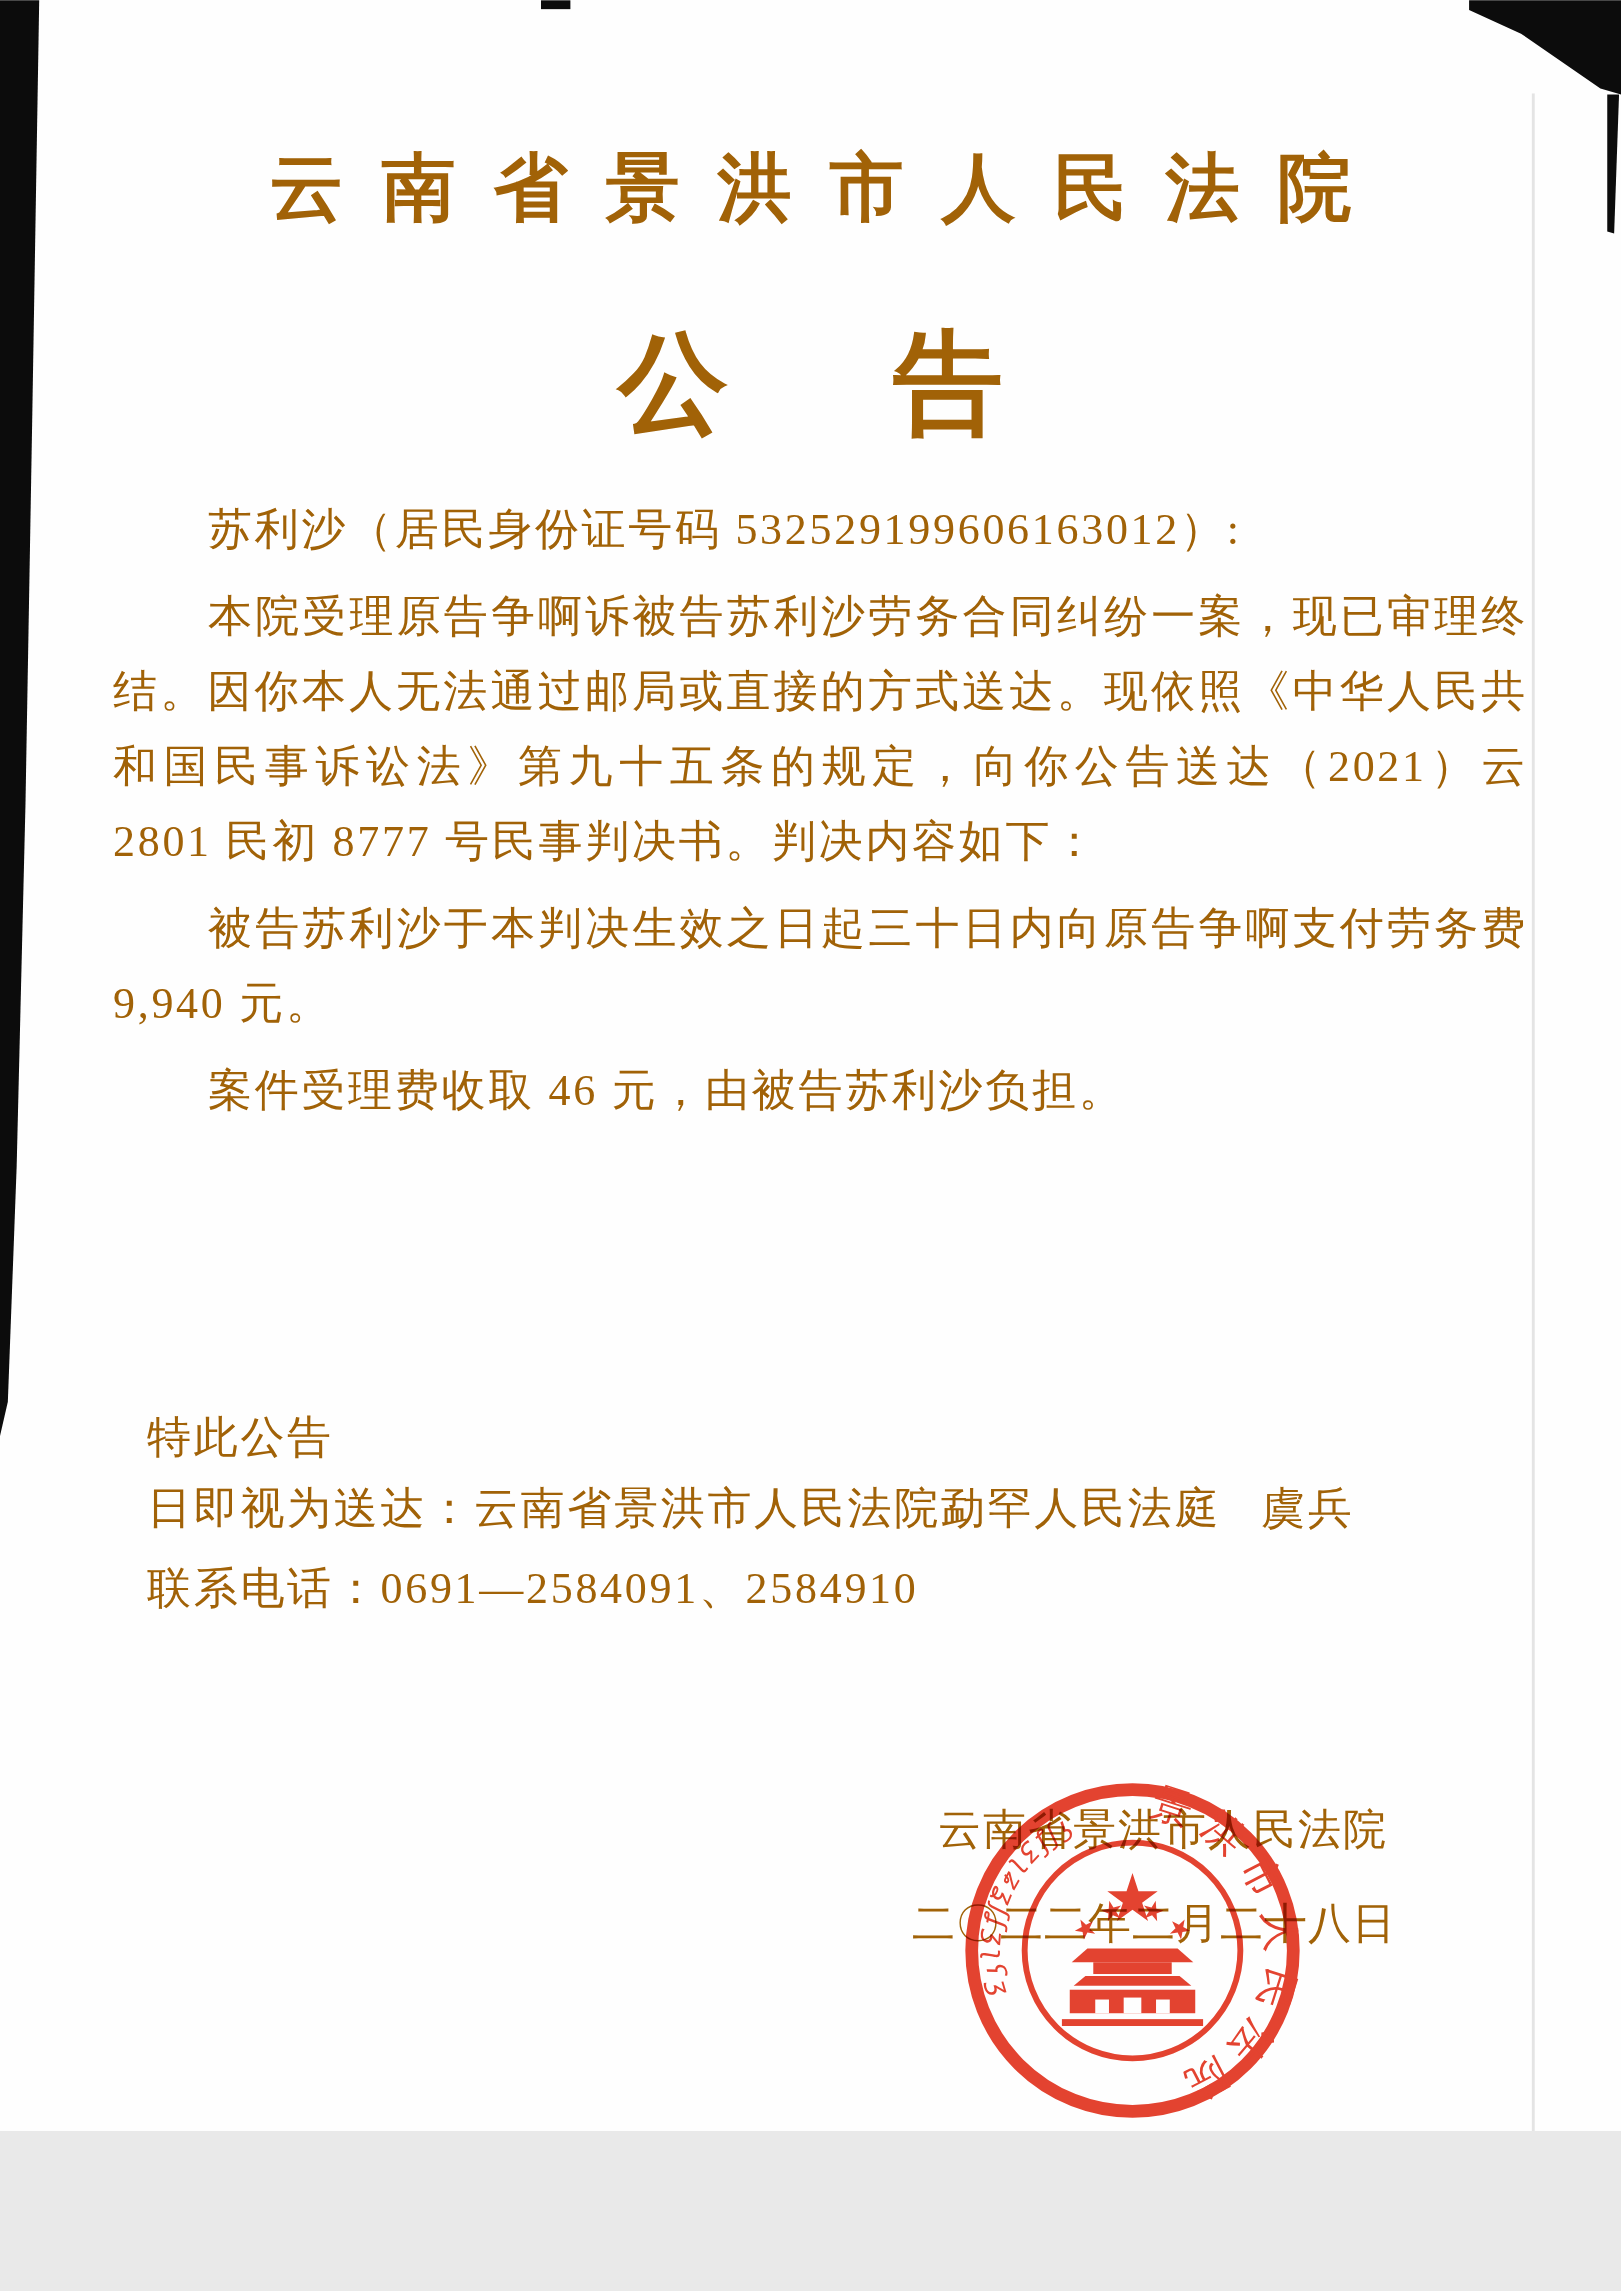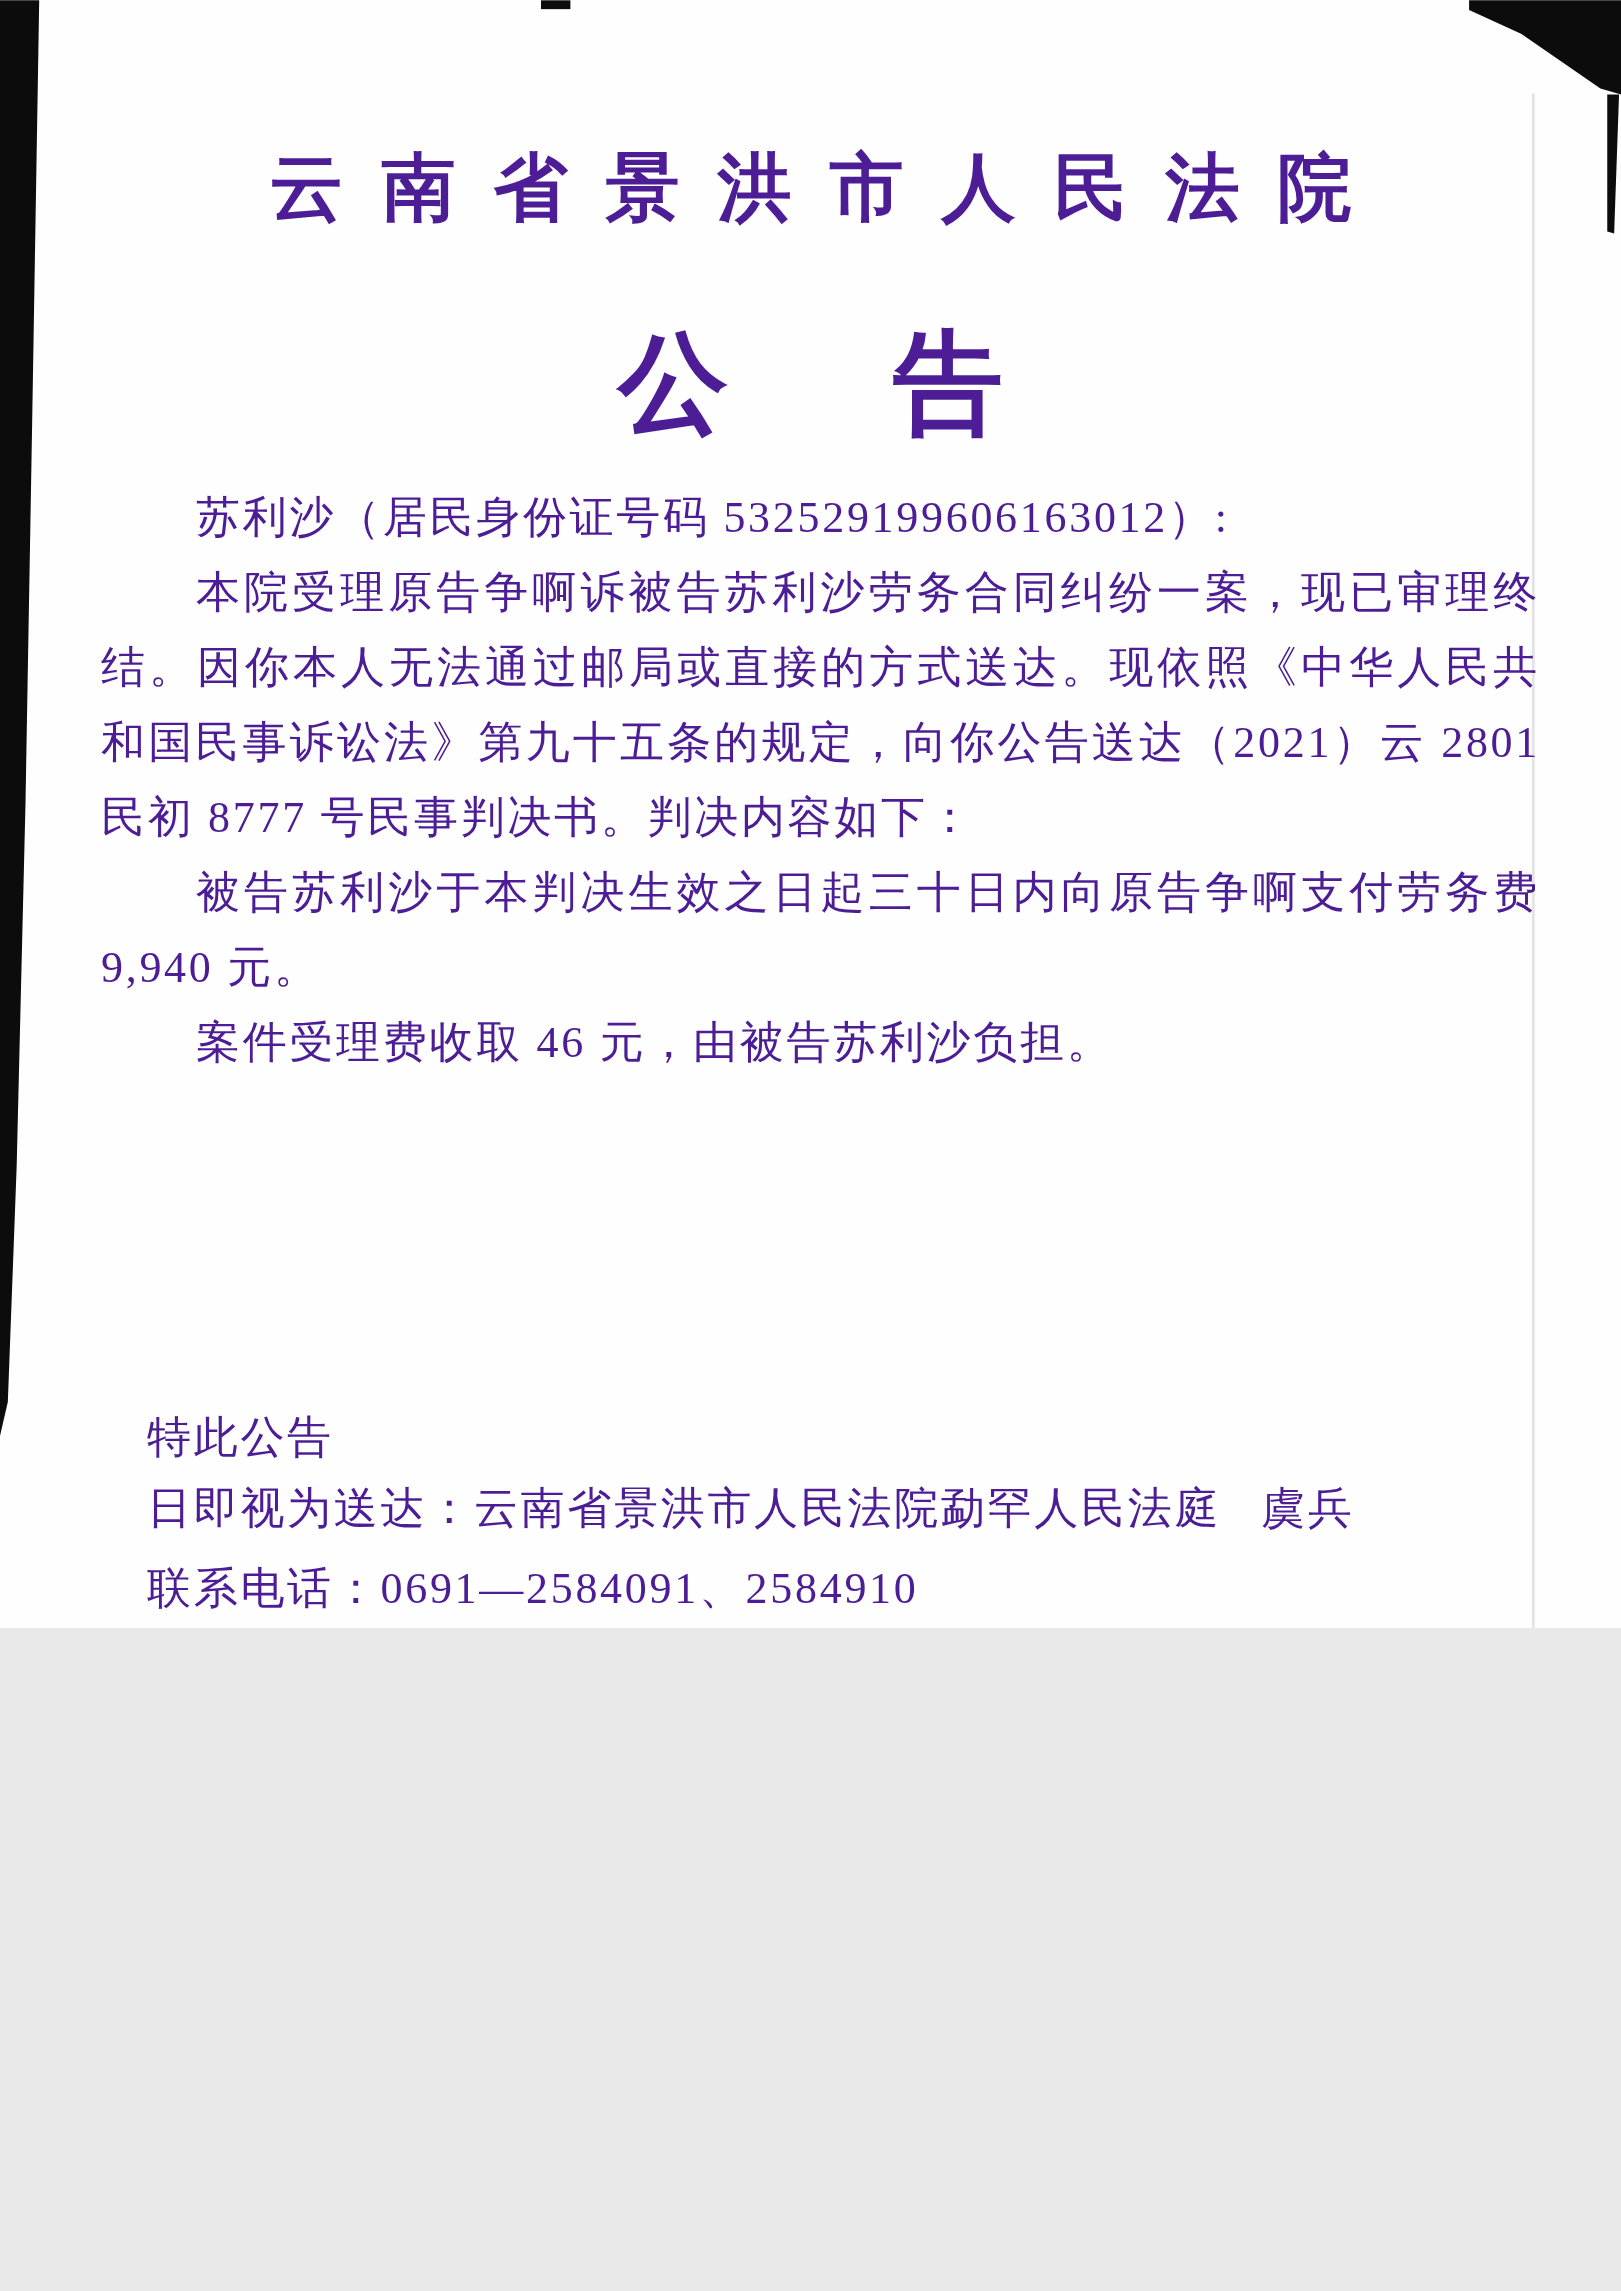--- a/index.html
+++ b/index.html
@@ -1,19 +1,19 @@
 <!DOCTYPE html>
 <html><head>
 <meta charset="utf-8">
 <style>
   html,body{margin:0;padding:0;background:#e9e9e9;}
   .page{
-    position:relative;width:1621px;height:1628px;background:#fefefdff;
+    position:relative;width:1621px;height:2131px;background:#fefefdff;
     background:#fefefe;overflow:hidden;
-    font-family:"Liberation Serif","DejaVu Serif",serif;color:#4c1d95;
+    font-family:"Liberation Serif","DejaVu Serif",serif;color:#a16207;
   }
   
   .court-title{
     position:absolute;top:139px;left:0;width:100%;
     display:flex;justify-content:center;
   }
   .court-title span{
     font-size:74px;font-weight:bold;letter-spacing:38px;margin-right:-38px;
     white-space:nowrap;
   }
@@ -24,21 +24,21 @@
   .notice-title span{
     font-size:110px;font-weight:bold;letter-spacing:165px;margin-right:-165px;
     white-space:nowrap;
   }
   
   .body-block{
     position:absolute;left:101px;top:480px;width:1439px;
     font-size:44px;line-height:75px;letter-spacing:2.7px;
     text-align:justify;z-index:3;
   }
-  .para{margin:0;}
+  .para{margin:12px;}
   .para.indent{text-indent:95px;}
   .closing-notice,.handler-line,.phone-line{
     position:absolute;left:147px;font-size:44px;letter-spacing:2.7px;
     white-space:nowrap;z-index:3;
   }
   .closing-notice{top:1408px;}
   .handler-line{top:1479px;}
   .handler-name{display:inline-block;margin-left:40px;}
   .phone-line{top:1559px;}
   

